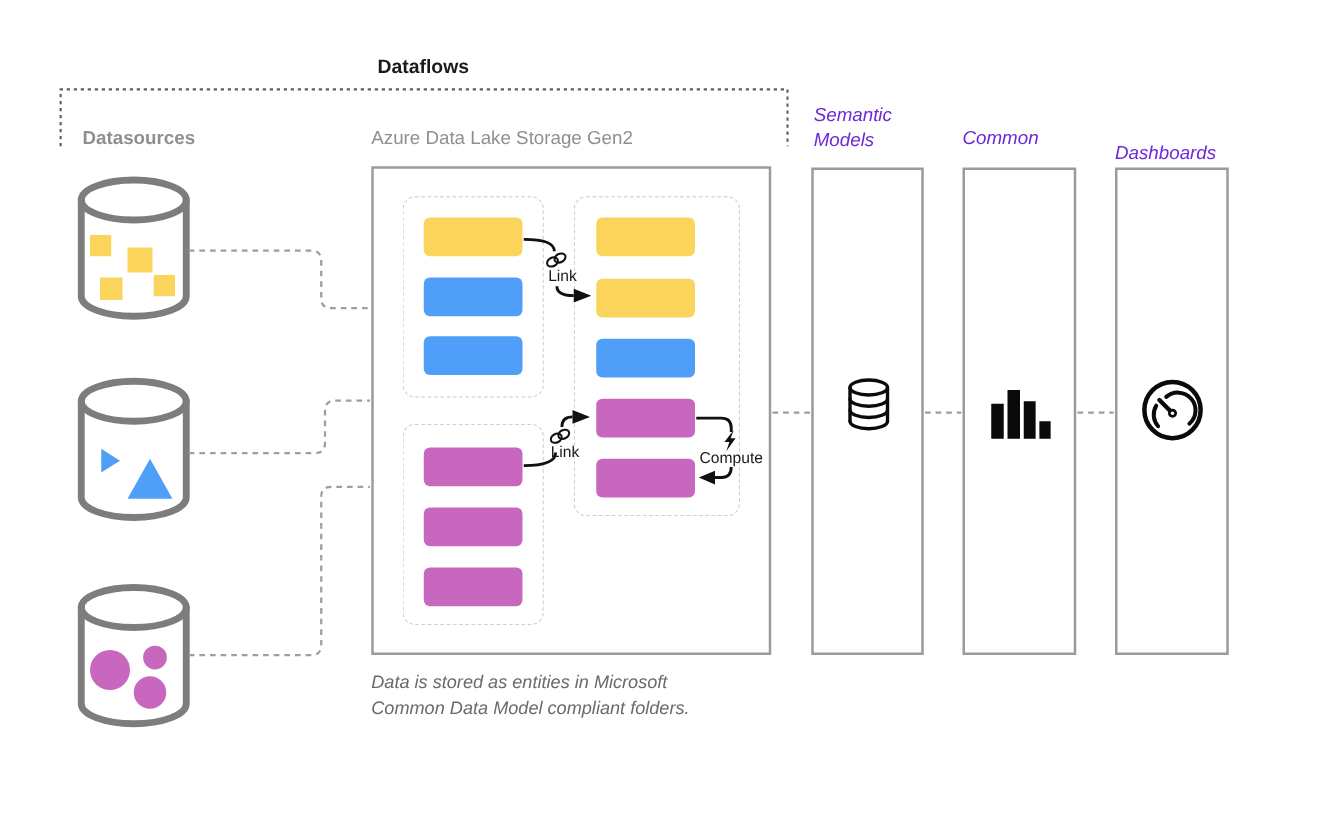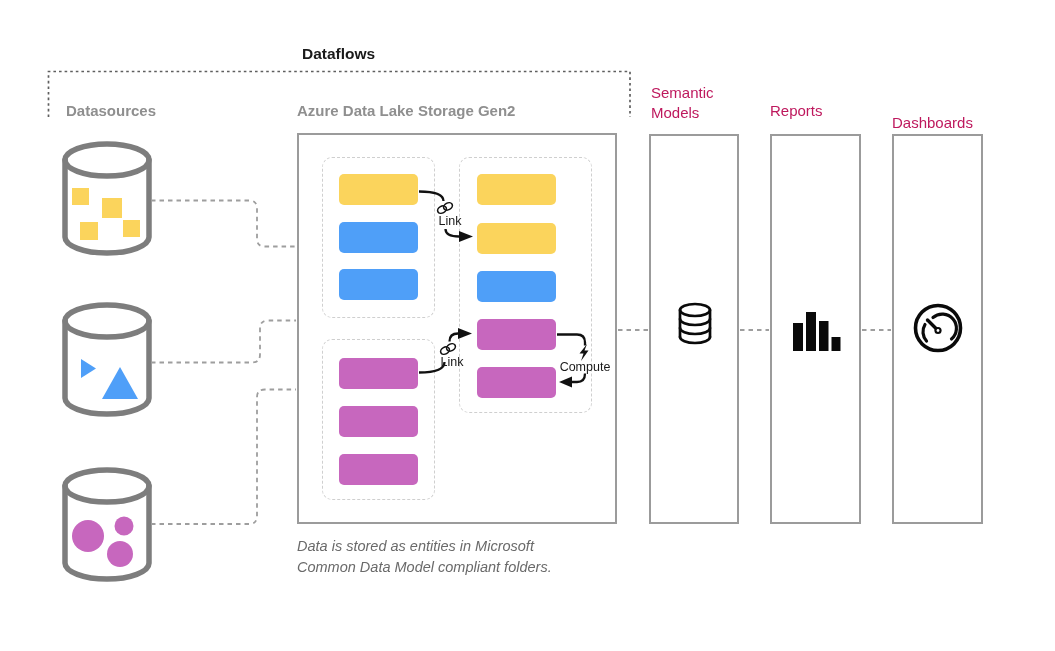--- a/index.html
+++ b/index.html
@@ -2,43 +2,43 @@
 <html><head>
 <meta charset="utf-8">
 <style>
   html,body{margin:0;padding:0;background:#fff;}
   #canvas{
     position:relative;width:1055px;height:651px;background:#ffffff;overflow:hidden;
     font-family:"Liberation Sans", sans-serif;
   }
   .abs{position:absolute;}
   .lbl{font-size:15px;color:#8f8f8f;white-space:nowrap;}
-  .lbl-dark{font-size:15px;color:#be185d;}
+  .lbl-dark{font-size:15px;color:#6d28d9;font-style:italic;}
   .title{font-size:15.5px;font-weight:bold;color:#1a1a1a;white-space:nowrap;}
   .outline-box{border:2px solid #9b9b9b;background:#fff;box-sizing:border-box;}
   .dashed-group{border:1.6px dashed #cfcfcf;border-radius:10px;box-sizing:border-box;background:transparent;}
   .entity{width:79px;height:31px;border-radius:5px;}
   .entity.yellow{background:#fbd45c;}
   .entity.blue{background:#4f9ff8;}
   .entity.pink{background:#c767be;}
   .caption{font-size:14.5px;color:#6a6a6a;line-height:1.45;width:292px;}
   svg{display:block;}
   .overlay{position:absolute;left:0;top:0;pointer-events:none;}
   text.ann{font-size:12.5px;fill:#1a1a1a;font-family:"Liberation Sans",sans-serif;}
 </style>
 </head>
 <body>
 
 <div id="canvas">
 
   <div class="abs title" style="left:302px;top:45px;">Dataflows</div>
   <div class="abs lbl" style="left:66px;top:102px;font-weight:bold;">Datasources</div>
-  <div class="abs lbl" style="left:297px;top:102px;font-weight:bold;">Azure Data Lake Storage Gen2</div>
+  <div class="abs lbl" style="left:297px;top:102px;">Azure Data Lake Storage Gen2</div>
   <div class="abs lbl-dark" style="left:651px;top:83px;width:78px;line-height:1.35;">Semantic Models</div>
-  <div class="abs lbl-dark" style="left:770px;top:102px;">Reports</div>
+  <div class="abs lbl-dark" style="left:770px;top:102px;">Common</div>
   <div class="abs lbl-dark" style="left:892px;top:102px;margin-top:12px;">Dashboards</div>
 
   <div class="abs outline-box" style="left:297px;top:133px;width:320px;height:391px;"></div>
   <div class="abs outline-box" style="left:649px;top:134px;width:90px;height:390px;"></div>
   <div class="abs outline-box" style="left:770px;top:134px;width:91px;height:390px;"></div>
   <div class="abs outline-box" style="left:892px;top:134px;width:91px;height:390px;"></div>
 
   <div class="abs dashed-group" style="left:322px;top:157px;width:113px;height:161px;"></div>
   <div class="abs dashed-group" style="left:322px;top:339px;width:113px;height:161px;"></div>
   <div class="abs dashed-group" style="left:459px;top:157px;width:133px;height:256px;"></div>

